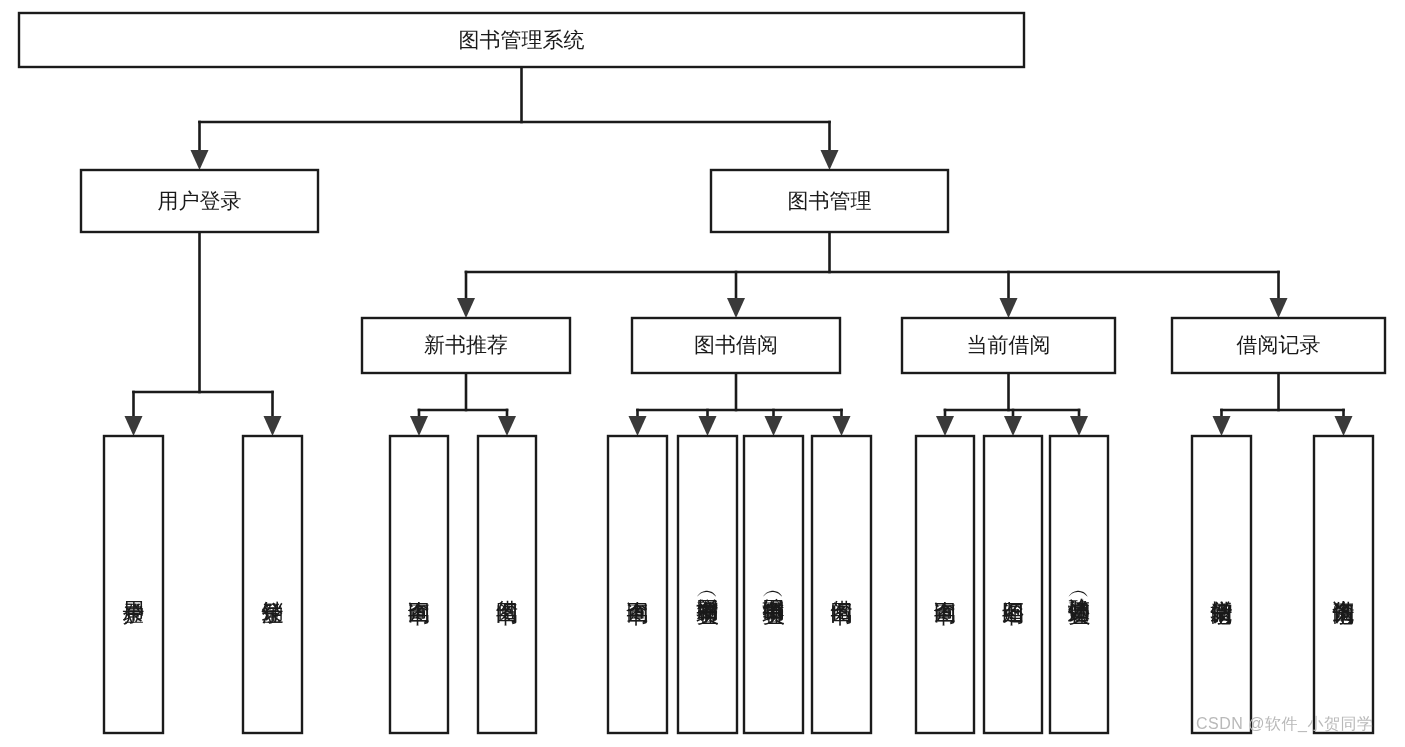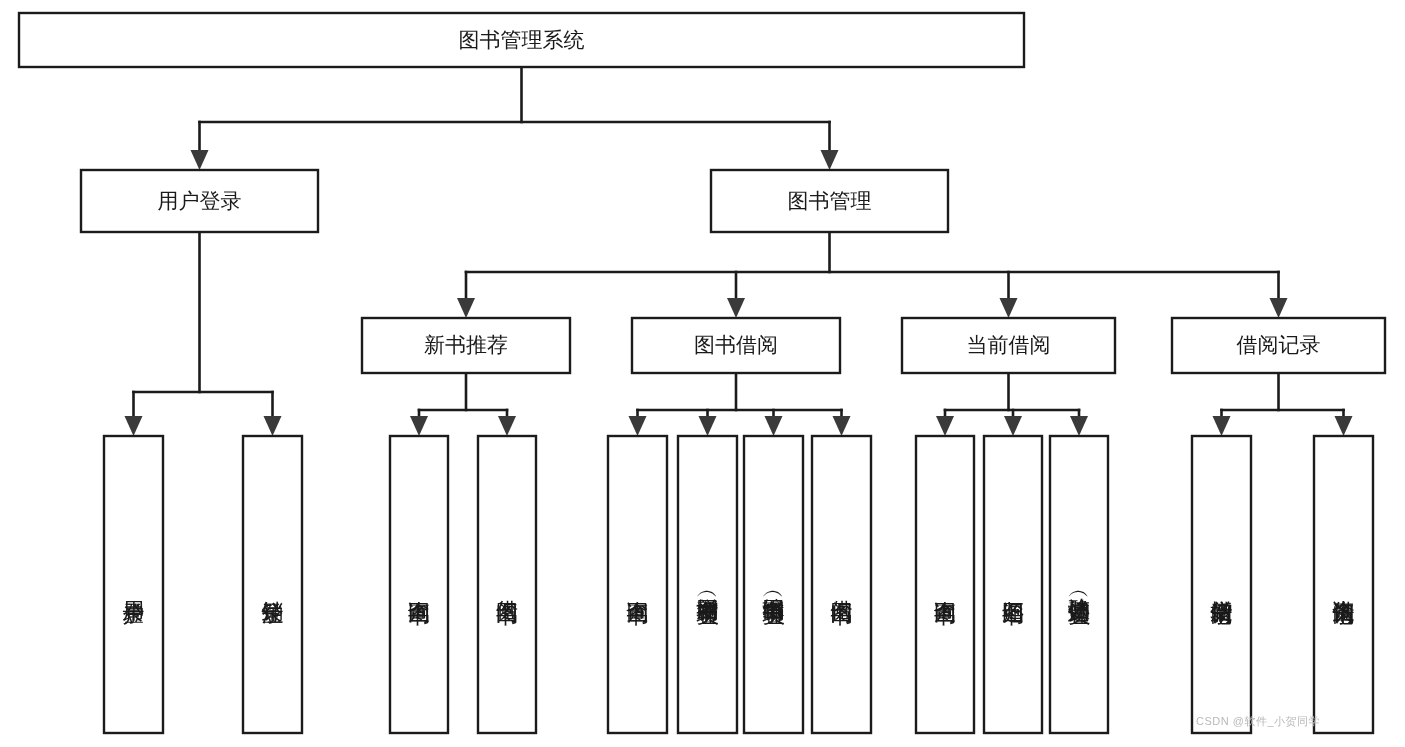--- a/index.html
+++ b/index.html
@@ -59,21 +59,21 @@
     letter-spacing: 1px;
     white-space: nowrap;
     display: flex;
     align-items: center;
     justify-content: center;
     pointer-events: none;
   }
   .watermark {
     position: absolute;
     font-family: "Liberation Sans", "DejaVu Sans", sans-serif;
-    font-size: 11px;
+    font-size: 16px;
     color: #b9b9b9;
     white-space: nowrap;
     letter-spacing: 0.5px;
   }
 </style>
 </head>
 <body>
 
 <div id="diagram-root">
 

